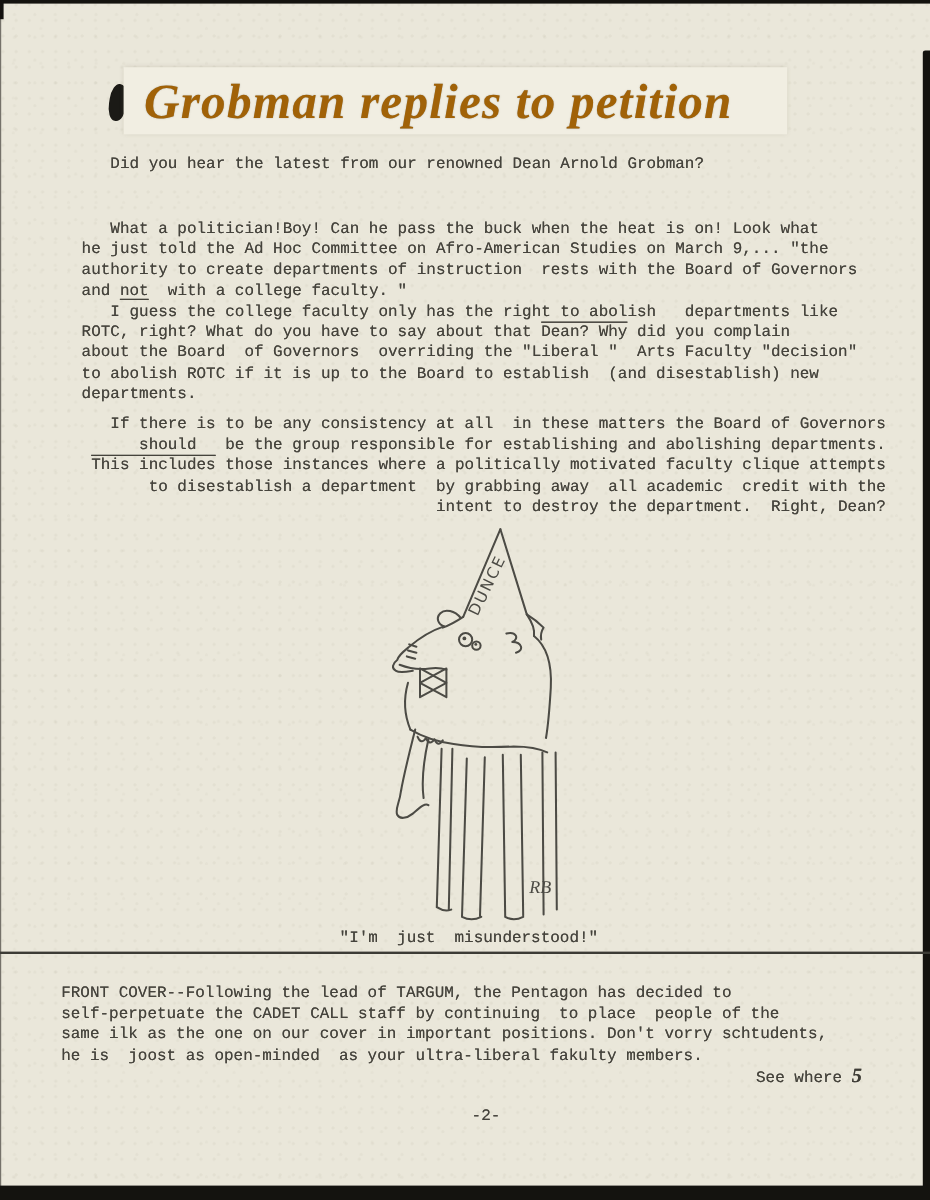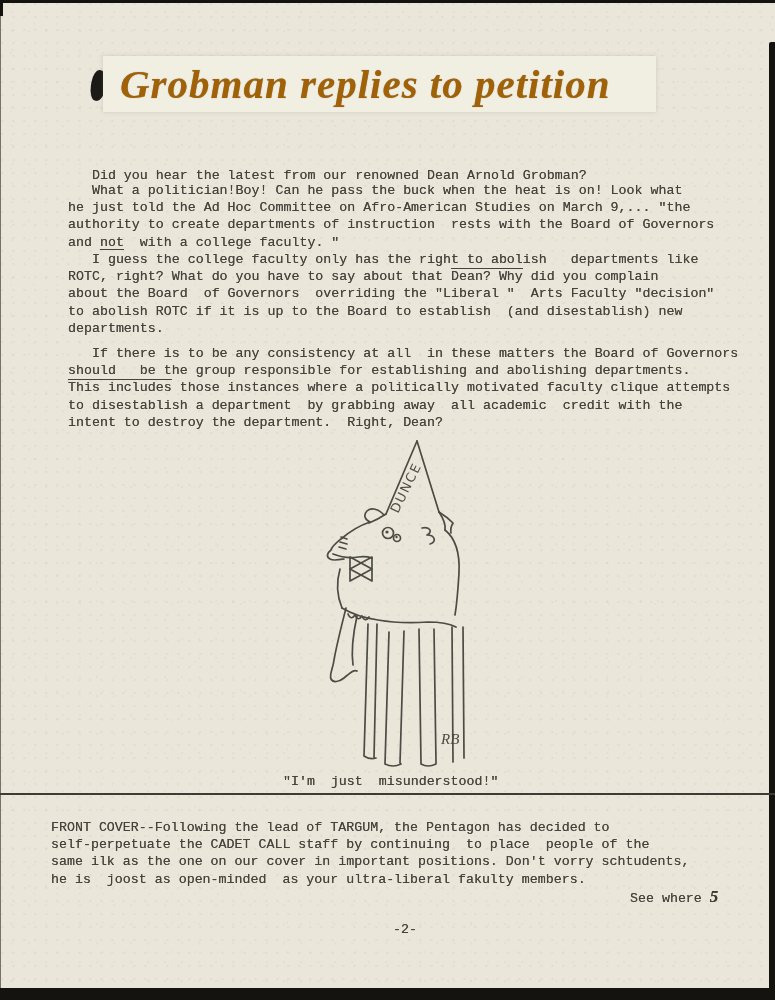--- a/index.html
+++ b/index.html
@@ -33,24 +33,24 @@
     font-family:"Liberation Serif","DejaVu Serif",serif;
     font-style:italic;font-weight:700;font-size:41px;line-height:56px;
     color:#a16207;letter-spacing:1px;white-space:nowrap;
     text-shadow:0 0 1px rgba(90,88,80,.55);
   }
   
   .tw{font-size:13.3px;line-height:17.2px;white-space:pre;
       text-shadow:0 0 .4px rgba(69,67,60,.8);}
   #article-body{position:absolute;left:0;top:0;width:775px;height:1000px;}
   .para{position:absolute;left:68px;}
-  .para:nth-of-type(1){top:128px;margin-top:39px;}
+  .para:nth-of-type(1){top:128px;}
   .para:nth-of-type(2){top:166px;margin-top:16px;}
   .para:nth-of-type(3){top:251px;}
-  .para:nth-of-type(4){top:345px;}
+  .para:nth-of-type(4){top:345px;text-align:right;}
   .u{text-decoration:underline;text-underline-offset:3px;}
   .o{text-decoration:overline;}
   
   #cartoon{position:absolute;left:300px;top:438px;width:180px;height:340px;}
   #cartoon path, #cartoon circle{stroke:#4c4b45;stroke-width:1.7;fill:none;
     stroke-linecap:round;stroke-linejoin:round;}
   #cartoon .fill{fill:#4c4b45;stroke:none;}
   #caption{position:absolute;left:283px;top:773px;}
   
   #divider{position:absolute;left:0;top:793px;width:775px;height:2px;background:#3c3b35;}

